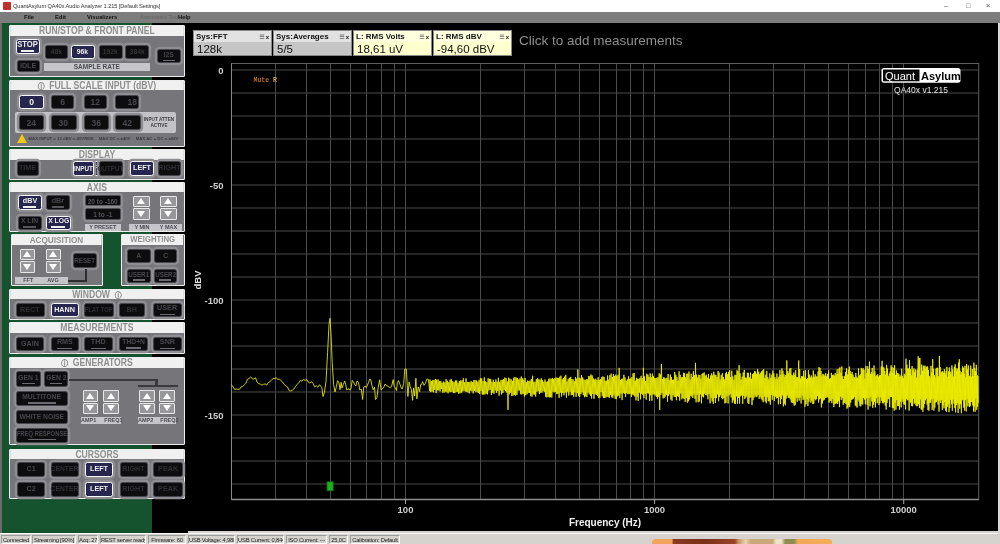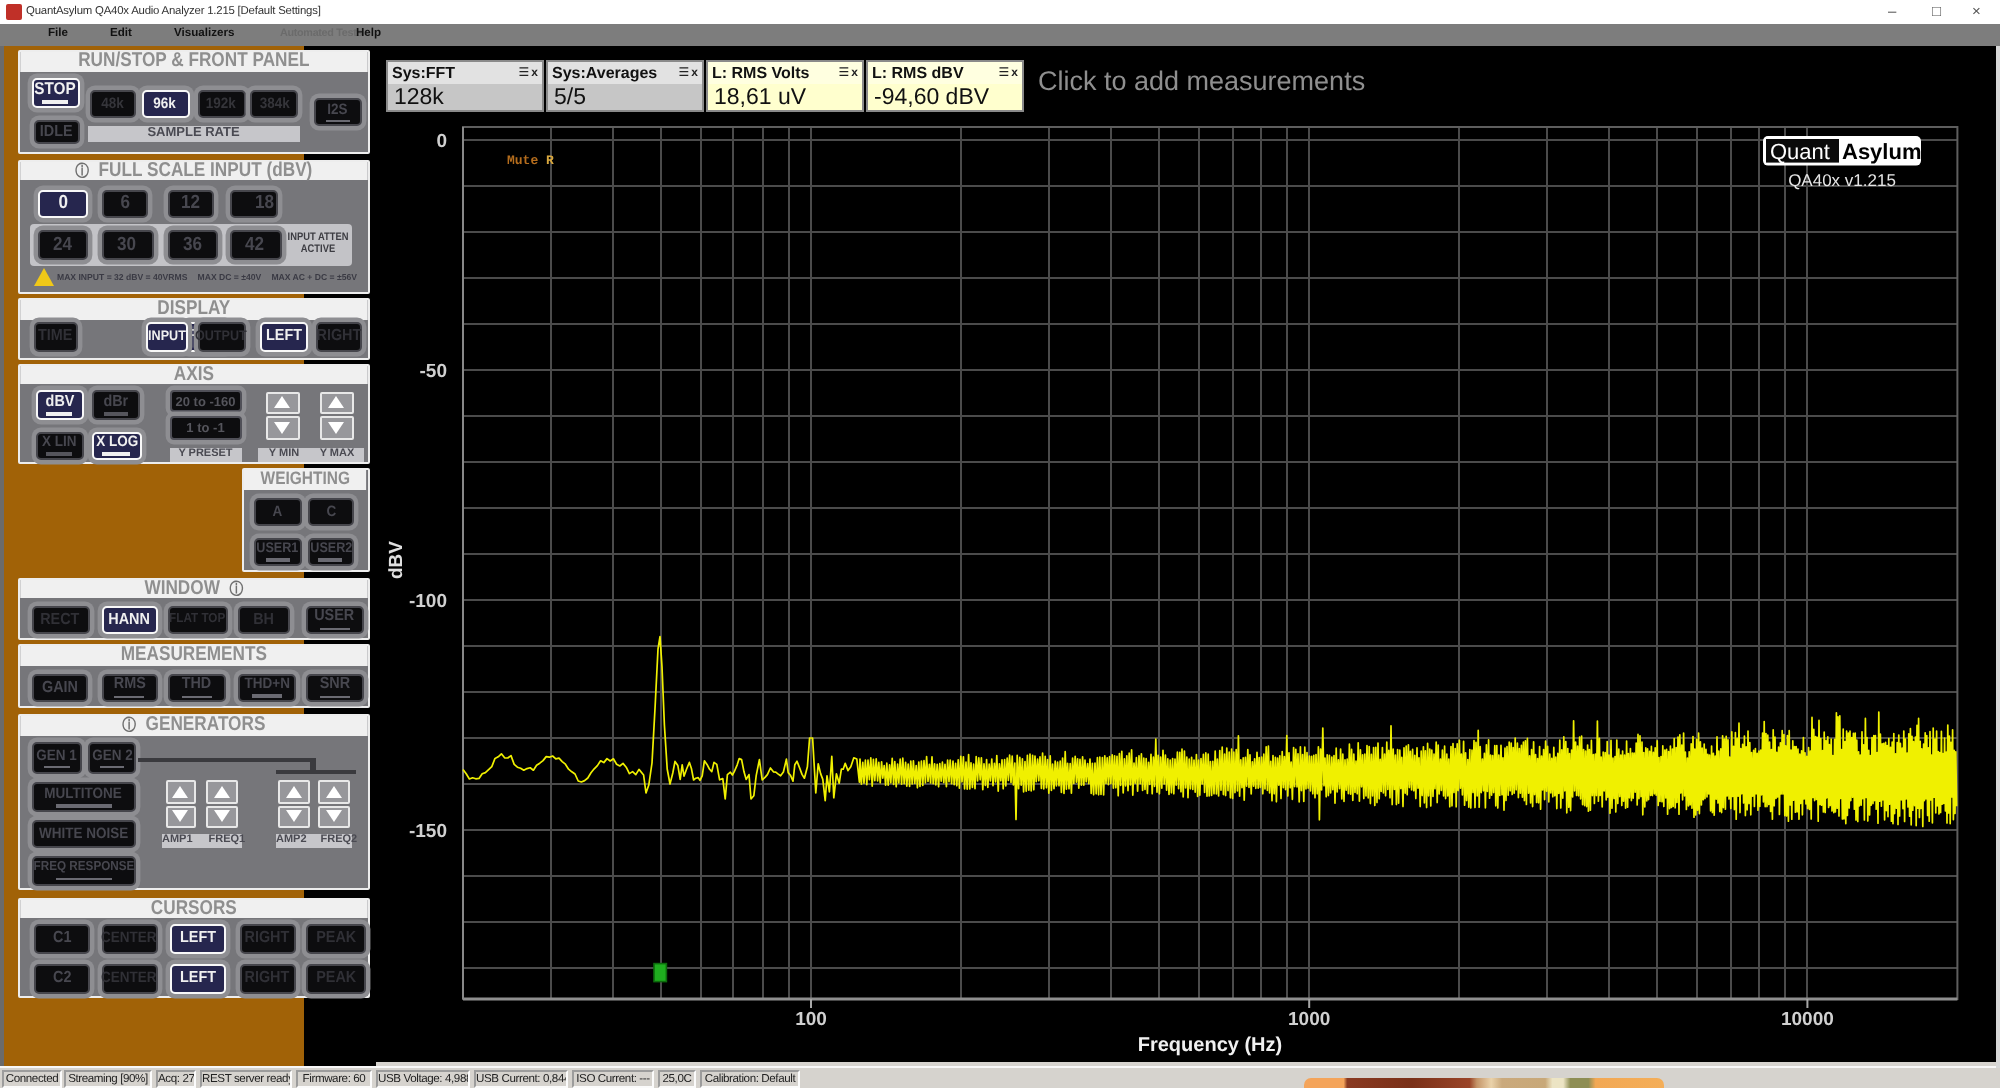--- a/index.html
+++ b/index.html
@@ -5,21 +5,21 @@
 #app *{box-sizing:border-box}
 
 #tbar{position:absolute;left:0;top:0;width:1000px;height:12px;background:#fff}
 #tico{position:absolute;left:3px;top:2px;width:8px;height:8px;background:#c03028;border-radius:1px}
 #ttxt{position:absolute;left:13px;top:2.5px;font-size:5.7px;color:#333;letter-spacing:-.1px}
 .wbtn{position:absolute;top:1px;font-size:7.5px;color:#555;font-weight:normal}
 
 #menu{position:absolute;left:0;top:12px;width:1000px;height:10.5px;background:#7d7d7d;font-size:5.8px;color:#111}
 #menu span{position:absolute;top:2px;font-weight:bold}
 
-#panel{position:absolute;left:0;top:22.5px;width:152px;height:511px;background:#a16207;border-left:2px solid #6b6b6b}
+#panel{position:absolute;left:0;top:22.5px;width:152px;height:511px;background:#14532d;border-left:2px solid #6b6b6b}
 .sec{position:absolute;border:1.6px solid #ededed;background:#76767a;border-radius:1px}
 .sh{height:9.5px;line-height:9px;background:#f0f0f0;color:#8f8f8f;font-weight:bold;text-align:center;
  transform-origin:center;letter-spacing:0;white-space:nowrap}
 .sh{transform:scaleX(.86);width:116%;margin-left:-8%}
 .qm{font-size:8px;color:#707070}
 .bt{position:absolute;background:#0d0d0f;border:1px solid #46464c;border-radius:2.5px;color:#47474f;font-weight:bold;
  display:flex;flex-direction:column;align-items:center;justify-content:center;box-shadow:0 0 0 2.2px #8e8e92;line-height:1}
 .bt .bl{transform:scaleX(.9);white-space:nowrap}
 .bt i{display:block;height:1.6px;margin-top:1.5px}
 .bt.sel{background:#26264e;border:1.2px solid #f8f8f8;color:#f0f0f0}
@@ -180,20 +180,41 @@
           <b class="dn"></b>
         </div>
         <div class="ar" style="left:150.5px;top:13px;width:16.5px;height:11.5px">
           <b class="up"></b>
         </div>
         <div class="ar" style="left:150.5px;top:25.6px;width:16.5px;height:11.5px">
           <b class="dn"></b>
         </div>
         <div class="strip" style="left:119px;top:41px;width:27px;height:7px;font-size:5.5px;line-height:7px">Y MIN</div>
         <div class="strip" style="left:146px;top:41px;width:26px;height:7px;font-size:5.5px;line-height:7px">Y MAX</div>
+      </div>
+      <div class="sec" style="left:8.5px;top:211.5px;width:92.5px;height:52px">
+        <div class="sh" style="font-size:9.5px">ACQUISITION</div>
+        <div class="ar" style="left:8px;top:13.5px;width:15.5px;height:11.5px">
+          <b class="up"></b>
+        </div>
+        <div class="ar" style="left:8px;top:26.1px;width:15.5px;height:11.5px">
+          <b class="dn"></b>
+        </div>
+        <div class="ar" style="left:34px;top:13.5px;width:15.5px;height:11.5px">
+          <b class="up"></b>
+        </div>
+        <div class="ar" style="left:34px;top:26.1px;width:15.5px;height:11.5px">
+          <b class="dn"></b>
+        </div>
+        <div class="bt" style="left:61px;top:18px;width:24.5px;height:15px;font-size:7px;">
+          <span class="bl">RESET</span>
+        </div>
+        <div class="strip" style="left:3px;top:42px;width:53px;height:7px;font-size:5.5px;line-height:7px"><span style="margin-right:14px">FFT</span><span>AVG</span></div>
+        <div style="position:absolute;left:56px;top:45px;width:19px;height:2px;background:#2e2e32"></div>
+        <div style="position:absolute;left:73px;top:34px;width:2px;height:13px;background:#2e2e32"></div>
       </div>
       <div class="sec" style="left:6.5px;top:266.0px;width:176px;height:31px">
         <div class="sh" style="font-size:10px">WINDOW&nbsp;&nbsp;<span class="qm">ⓘ</span></div>
         <div class="bt" style="left:6px;top:13px;width:29.5px;height:14.5px;font-size:8px;color:#303036;">
           <span class="bl">RECT</span>
         </div>
         <div class="bt sel" style="left:41px;top:13px;width:28.5px;height:14.5px;font-size:8px;">
           <span class="bl">HANN</span>
         </div>
         <div class="bt" style="left:74.5px;top:13px;width:29.5px;height:14.5px;font-size:6.5px;color:#303036;">

